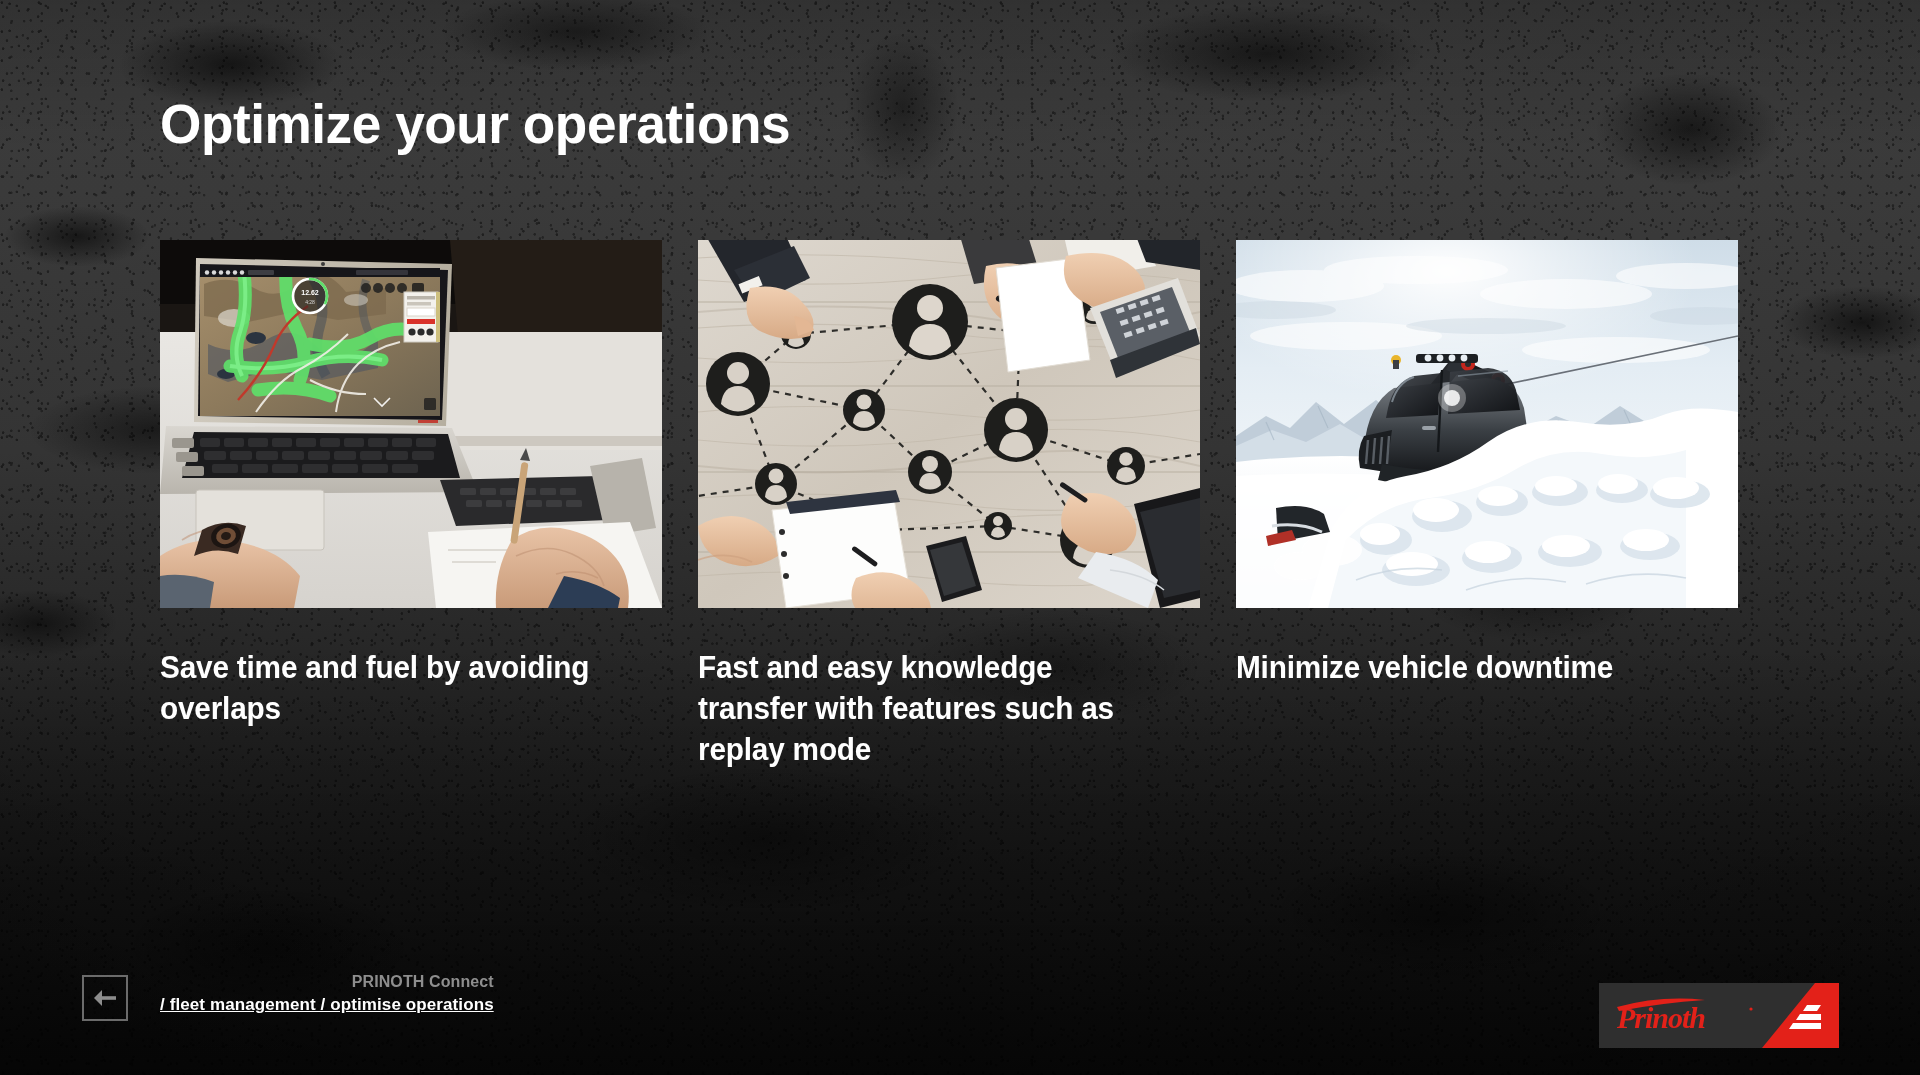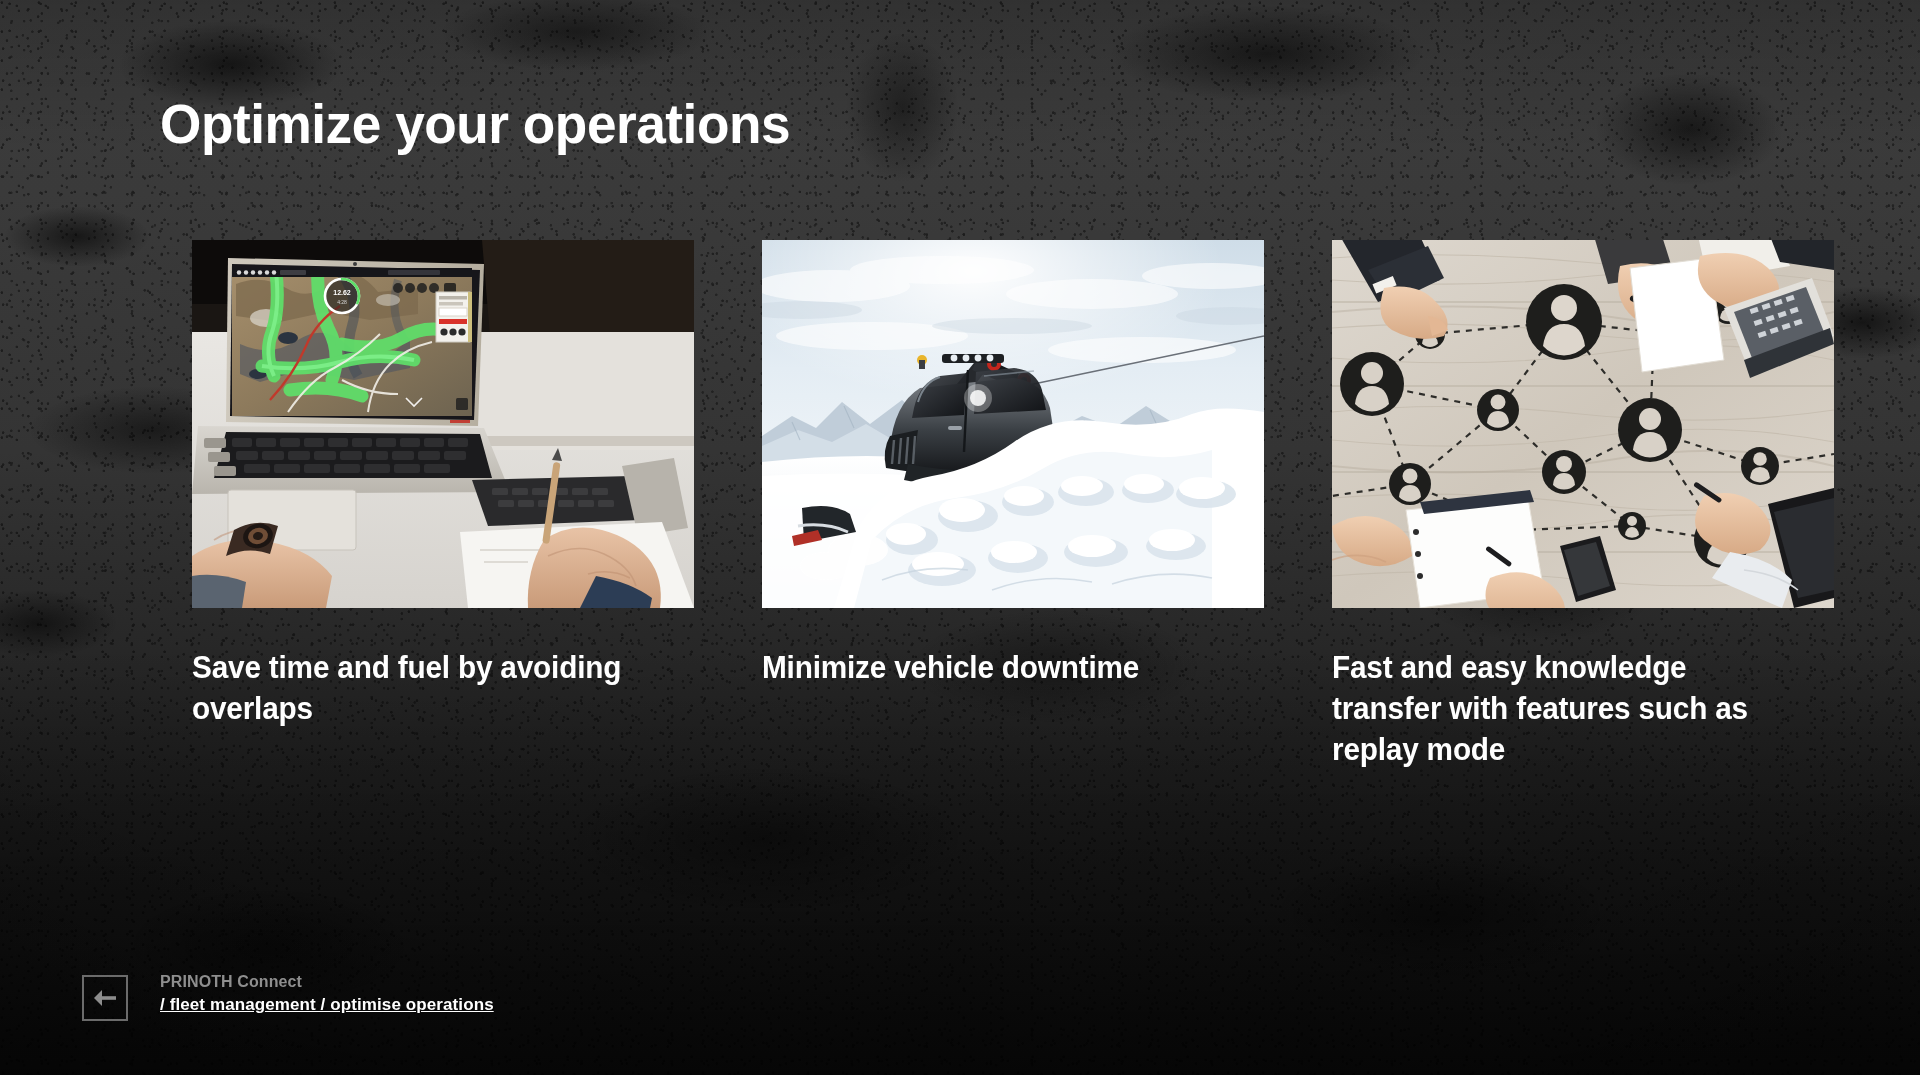--- a/index.html
+++ b/index.html
@@ -94,21 +94,21 @@
   }
 
   
   .cards {
     position:absolute;
     left:160px; top:240px;
     width:1600px;
     display:flex;
     gap:48px;
   }
-  .card { width:490px;margin-left:32px; }
+  .card { width:490px; }
 
   .card-media {
     width:502px; height:368px;
     overflow:hidden;
     position:relative;
     background:#111;
   }
   .card-media svg { display:block; width:100%; height:100%; }
 
   .card-caption {
@@ -136,20 +136,21 @@
     display:flex; align-items:center; justify-content:center;
     cursor:pointer;
     background:transparent;
   }
   #back-button svg { width:26px; height:20px; }
 
   #breadcrumb {
     position:absolute;
     left:160px; top:calc(100% - 105px);
     line-height:1.45;
+    text-align:right;
   }
   .bc-product {
     font-size:16px;
     font-weight:bold;
     color:#8e8e8e;
     letter-spacing:.1px;
   }
   .bc-path {
     font-size:17px;
     font-weight:bold;
@@ -388,180 +389,20 @@
           <path d="M0 336 q26 -4 54 6 l-4 26 H0 Z" fill="#5a6470"></path>
         </svg>
       </div>
       <div class="card-caption">Save time and fuel by avoiding overlaps</div>
     </div>
 
     <div class="card">
       <div class="card-media">
         <svg viewBox="0 0 502 368" preserveAspectRatio="xMidYMid slice">
           <defs>
-            <linearGradient id="c2skyG" x1="0" y1="0" x2="0" y2="1">
-              <stop offset="0" stop-color="#cfdde8"></stop>
-              <stop offset=".35" stop-color="#e4edf4"></stop>
-              <stop offset=".7" stop-color="#f2f6f9"></stop>
-              <stop offset="1" stop-color="#fbfcfd"></stop>
-            </linearGradient>
-            <radialGradient id="c2sunG" cx=".42" cy=".12" r=".5">
-              <stop offset="0" stop-color="#ffffff" stop-opacity=".98"></stop>
-              <stop offset=".45" stop-color="#ffffff" stop-opacity=".5"></stop>
-              <stop offset="1" stop-color="#ffffff" stop-opacity="0"></stop>
-            </radialGradient>
-            <linearGradient id="c2snowG" x1="0" y1="0" x2="0" y2="1">
-              <stop offset="0" stop-color="#ffffff"></stop>
-                <stop offset="1" stop-color="#dde6ee"></stop>
-            </linearGradient>
-            <linearGradient id="c2camG" x1="0" y1="0" x2="0" y2="1">
-              <stop offset="0" stop-color="#7e8389"></stop>
-                <stop offset=".55" stop-color="#3b4045"></stop>
-                <stop offset="1" stop-color="#17191c"></stop>
-            </linearGradient>
-            <linearGradient id="c2glassG" x1="0" y1="0" x2="1" y2="1">
-              <stop offset="0" stop-color="#3c4046" stop-opacity=".92"></stop>
-              <stop offset="1" stop-color="#0e1013" stop-opacity=".96"></stop>
-            </linearGradient>
-          </defs>
-
-          <rect x="0" y="0" width="502" height="368" fill="url(#c2skyG)"></rect>
-          <rect x="0" y="0" width="502" height="260" fill="url(#c2sunG)"></rect>
-
-          <g fill="#ffffff" opacity=".6">
-            <ellipse cx="70" cy="46" rx="78" ry="16"></ellipse>
-            <ellipse cx="180" cy="30" rx="92" ry="14"></ellipse>
-            <ellipse cx="330" cy="54" rx="86" ry="15"></ellipse>
-            <ellipse cx="450" cy="36" rx="70" ry="13"></ellipse>
-            <ellipse cx="110" cy="96" rx="96" ry="14"></ellipse>
-            <ellipse cx="380" cy="110" rx="94" ry="13"></ellipse>
-          </g>
-          <g fill="#c6d3de" opacity=".35">
-            <ellipse cx="40" cy="70" rx="60" ry="9"></ellipse>
-            <ellipse cx="250" cy="86" rx="80" ry="8"></ellipse>
-            <ellipse cx="470" cy="76" rx="56" ry="9"></ellipse>
-          </g>
-
-          <path d="M0 196 L30 176 L54 188 L80 162 L108 184 L140 160 L170 186 L200 170 L228 190 L258 172
-                   L290 192 L320 176 L352 188 L384 166 L416 186 L448 172 L480 190 L502 178 L502 226 L0 226 Z" fill="#b9c7d4" opacity=".85"></path>
-          <path d="M0 206 L36 190 L70 202 L104 184 L138 204 L176 188 L212 206 L248 192 L286 208
-                   L322 194 L360 208 L398 190 L436 206 L472 194 L502 206 L502 240 L0 240 Z" fill="#d3dee7"></path>
-
-          <g stroke="#9fb0bf" stroke-width="1.2" opacity=".55" fill="none">
-            <path d="M82 166 l10 22"></path>
-              <path d="M142 164 l12 24"></path>
-              <path d="M388 170 l10 22"></path>
-            <path d="M30 182 l8 18"></path>
-              <path d="M322 180 l9 18"></path>
-          </g>
-
-          <path d="M0 222 q120 -14 240 4 q140 22 262 -2 V368 H0 Z" fill="url(#c2snowG)"></path>
-          <path d="M0 236 q140 -8 268 10 q128 18 234 -4 V368 H0 Z" fill="#ffffff" opacity=".9"></path>
-
-          <path d="M262 146 L502 96" stroke="#6a7078" stroke-width="1.6" fill="none"></path>
-
-          <g>
-            <path d="M182 160 L216 118 L232 120 L198 164 Z" fill="#26292d"></path>
-            <path d="M216 118 L268 142 L264 152 L210 130 Z" fill="#2c3035"></path>
-            <path d="M226 122 L256 136" stroke="#15181b" stroke-width="5"></path>
-            <circle cx="232" cy="124" r="7" fill="#c4261d"></circle>
-            <circle cx="232" cy="124" r="3" fill="#2a2c2e"></circle>
-            <circle cx="262" cy="140" r="7" fill="#c4261d"></circle>
-            <circle cx="262" cy="140" r="3" fill="#2a2c2e"></circle>
-            <path d="M264 144 l14 6 -2 6 -14 -6 Z" fill="#4a4f55"></path>
-          </g>
-
-          <path d="M128 208 q4 -44 30 -60 l92 -10 q30 2 38 30 l6 40 q-16 18 -62 22 l-74 2 q-28 -4 -30 -24 Z" fill="url(#c2camG)"></path>
-
-          <path d="M152 168 q6 -26 26 -32 l28 -3 -4 42 -52 3 Z" fill="url(#c2glassG)"></path>
-          <path d="M214 132 l38 -4 q22 2 28 22 l4 20 -72 4 Z" fill="url(#c2glassG)"></path>
-          <path d="M156 162 q6 -20 22 -25" stroke="#99a4ae" stroke-width="2" fill="none" opacity=".7"></path>
-          <path d="M222 136 l50 -5" stroke="#8e99a3" stroke-width="1.6" fill="none" opacity=".6"></path>
-
-          <path d="M206 130 L202 212" stroke="#14171a" stroke-width="2.4" fill="none"></path>
-          <rect x="186" y="186" width="14" height="4" rx="2" fill="#9aa1a8"></rect>
-
-          <rect x="180" y="114" width="62" height="9" rx="3" fill="#1d2023"></rect>
-          <g fill="#e8eef3">
-              <circle cx="192" cy="118" r="3.4"></circle>
-              <circle cx="204" cy="118" r="3.4"></circle>
-            <circle cx="216" cy="118" r="3.4"></circle>
-              <circle cx="228" cy="118" r="3.4"></circle>
-            </g>
-
-          <circle cx="160" cy="120" r="5" fill="#e9b52c"></circle>
-          <rect x="157" y="120" width="6" height="9" fill="#3b3e42"></rect>
-
-          <circle cx="216" cy="158" r="8" fill="#ffffff" opacity=".85"></circle>
-          <circle cx="216" cy="158" r="14" fill="#ffffff" opacity=".3"></circle>
-
-          <path d="M128 196 q-8 14 -4 32 l26 4 6 -42 Z" fill="#1b1e21"></path>
-          <g stroke="#585e64" stroke-width="2.4">
-            <path d="M132 200 l-2 24"></path>
-              <path d="M139 198 l-2 26"></path>
-            <path d="M146 197 l-2 27"></path>
-              <path d="M153 196 l-2 28"></path>
-          </g>
-
-          <path d="M146 224 q60 12 124 4 l4 16 q-70 10 -132 -4 Z" fill="#202427"></path>
-          <rect x="258" y="222" width="28" height="12" rx="3" fill="#2b2f33"></rect>
-
-          <path d="M366 190 q22 -6 32 10 l-4 20 -30 2 Z" fill="#2a2e32"></path>
-
-          <path d="M96 288 q26 -44 74 -52 q46 -8 82 -34 q40 -28 90 -20 q50 8 88 -8 q26 -10 72 -2 V368 H72 Z" fill="#ffffff"></path>
-          <path d="M110 300 q34 -36 84 -42 q48 -6 88 -30 q38 -22 84 -14 q44 8 84 -4 V368 H92 Z" fill="#f4f8fb"></path>
-
-          <g fill="#dbe5ed" opacity=".9">
-            <ellipse cx="150" cy="300" rx="26" ry="15"></ellipse>
-              <ellipse cx="206" cy="276" rx="30" ry="16"></ellipse>
-            <ellipse cx="266" cy="262" rx="26" ry="14"></ellipse>
-              <ellipse cx="324" cy="252" rx="28" ry="14"></ellipse>
-            <ellipse cx="386" cy="250" rx="26" ry="13"></ellipse>
-              <ellipse cx="444" cy="254" rx="30" ry="14"></ellipse>
-            <ellipse cx="180" cy="330" rx="34" ry="16"></ellipse>
-              <ellipse cx="256" cy="318" rx="30" ry="15"></ellipse>
-            <ellipse cx="334" cy="312" rx="32" ry="15"></ellipse>
-              <ellipse cx="414" cy="306" rx="30" ry="14"></ellipse>
-          </g>
-          <g fill="#ffffff">
-            <ellipse cx="144" cy="294" rx="20" ry="11"></ellipse>
-              <ellipse cx="200" cy="270" rx="23" ry="12"></ellipse>
-            <ellipse cx="262" cy="256" rx="20" ry="10"></ellipse>
-              <ellipse cx="320" cy="246" rx="21" ry="10"></ellipse>
-            <ellipse cx="382" cy="244" rx="20" ry="10"></ellipse>
-              <ellipse cx="440" cy="248" rx="23" ry="11"></ellipse>
-            <ellipse cx="176" cy="324" rx="26" ry="12"></ellipse>
-              <ellipse cx="252" cy="312" rx="23" ry="11"></ellipse>
-            <ellipse cx="330" cy="306" rx="24" ry="11"></ellipse>
-              <ellipse cx="410" cy="300" rx="23" ry="11"></ellipse>
-          </g>
-
-          <g stroke="#c6d3de" stroke-width="1.6" fill="none" opacity=".7">
-            <path d="M120 340 q40 -16 86 -10"></path>
-              <path d="M230 350 q50 -18 100 -8"></path>
-            <path d="M350 344 q50 -16 100 -6"></path>
-          </g>
-
-          <path d="M40 268 q30 -6 48 6 l6 18 -52 10 Z" fill="#22262a"></path>
-          <path d="M36 286 q28 -4 50 6" stroke="#d8dde2" stroke-width="3" fill="none"></path>
-          <path d="M30 296 l26 -6 4 10 -28 6 Z" fill="#b03027"></path>
-
-          <g fill="#ffffff" opacity=".95">
-            <ellipse cx="96" cy="310" rx="30" ry="16"></ellipse>
-              <ellipse cx="64" cy="326" rx="26" ry="14"></ellipse>
-          </g>
-        </svg>
-      </div>
-      <div class="card-caption">Minimize vehicle downtime</div>
-    </div>
-
-    <div class="card">
-      <div class="card-media">
-        <svg viewBox="0 0 502 368" preserveAspectRatio="xMidYMid slice">
-          <defs>
             <linearGradient id="c3woodG" x1="0" y1="0" x2="1" y2="1">
               <stop offset="0" stop-color="#ded8cf"></stop>
                 <stop offset=".5" stop-color="#cfc7bb"></stop>
                 <stop offset="1" stop-color="#ddd6cc"></stop>
             </linearGradient>
             <linearGradient id="c3skinG" x1="0" y1="0" x2="0" y2="1">
               <stop offset="0" stop-color="#f0cfb2"></stop>
                 <stop offset="1" stop-color="#d7aa86"></stop>
             </linearGradient>
           </defs>
@@ -740,32 +581,210 @@
           <path d="M442 272 L502 258 L502 350 L466 358 Z" fill="#2a2c30"></path>
           <path d="M372 256 q36 -10 58 14 18 22 -2 40 -30 12 -56 -10 -18 -16 0 -44 Z" fill="url(#c3skinG)"></path>
           <rect x="360" y="250" width="32" height="5" rx="2.5" transform="rotate(34 376 252)" fill="#1d1d1f"></rect>
           <path d="M398 312 q40 6 62 28 l-10 28 -70 -30 Z" fill="#e9ecef"></path>
           <path d="M412 330 q34 4 54 20" stroke="#d4d8dc" stroke-width="1.6" fill="none"></path>
         </svg>
       </div>
       <div class="card-caption">Fast and easy knowledge transfer with features such as replay mode</div>
     </div>
 
+    <div class="card">
+      <div class="card-media">
+        <svg viewBox="0 0 502 368" preserveAspectRatio="xMidYMid slice">
+          <defs>
+            <linearGradient id="c2skyG" x1="0" y1="0" x2="0" y2="1">
+              <stop offset="0" stop-color="#cfdde8"></stop>
+              <stop offset=".35" stop-color="#e4edf4"></stop>
+              <stop offset=".7" stop-color="#f2f6f9"></stop>
+              <stop offset="1" stop-color="#fbfcfd"></stop>
+            </linearGradient>
+            <radialGradient id="c2sunG" cx=".42" cy=".12" r=".5">
+              <stop offset="0" stop-color="#ffffff" stop-opacity=".98"></stop>
+              <stop offset=".45" stop-color="#ffffff" stop-opacity=".5"></stop>
+              <stop offset="1" stop-color="#ffffff" stop-opacity="0"></stop>
+            </radialGradient>
+            <linearGradient id="c2snowG" x1="0" y1="0" x2="0" y2="1">
+              <stop offset="0" stop-color="#ffffff"></stop>
+                <stop offset="1" stop-color="#dde6ee"></stop>
+            </linearGradient>
+            <linearGradient id="c2camG" x1="0" y1="0" x2="0" y2="1">
+              <stop offset="0" stop-color="#7e8389"></stop>
+                <stop offset=".55" stop-color="#3b4045"></stop>
+                <stop offset="1" stop-color="#17191c"></stop>
+            </linearGradient>
+            <linearGradient id="c2glassG" x1="0" y1="0" x2="1" y2="1">
+              <stop offset="0" stop-color="#3c4046" stop-opacity=".92"></stop>
+              <stop offset="1" stop-color="#0e1013" stop-opacity=".96"></stop>
+            </linearGradient>
+          </defs>
+
+          <rect x="0" y="0" width="502" height="368" fill="url(#c2skyG)"></rect>
+          <rect x="0" y="0" width="502" height="260" fill="url(#c2sunG)"></rect>
+
+          <g fill="#ffffff" opacity=".6">
+            <ellipse cx="70" cy="46" rx="78" ry="16"></ellipse>
+            <ellipse cx="180" cy="30" rx="92" ry="14"></ellipse>
+            <ellipse cx="330" cy="54" rx="86" ry="15"></ellipse>
+            <ellipse cx="450" cy="36" rx="70" ry="13"></ellipse>
+            <ellipse cx="110" cy="96" rx="96" ry="14"></ellipse>
+            <ellipse cx="380" cy="110" rx="94" ry="13"></ellipse>
+          </g>
+          <g fill="#c6d3de" opacity=".35">
+            <ellipse cx="40" cy="70" rx="60" ry="9"></ellipse>
+            <ellipse cx="250" cy="86" rx="80" ry="8"></ellipse>
+            <ellipse cx="470" cy="76" rx="56" ry="9"></ellipse>
+          </g>
+
+          <path d="M0 196 L30 176 L54 188 L80 162 L108 184 L140 160 L170 186 L200 170 L228 190 L258 172
+                   L290 192 L320 176 L352 188 L384 166 L416 186 L448 172 L480 190 L502 178 L502 226 L0 226 Z" fill="#b9c7d4" opacity=".85"></path>
+          <path d="M0 206 L36 190 L70 202 L104 184 L138 204 L176 188 L212 206 L248 192 L286 208
+                   L322 194 L360 208 L398 190 L436 206 L472 194 L502 206 L502 240 L0 240 Z" fill="#d3dee7"></path>
+
+          <g stroke="#9fb0bf" stroke-width="1.2" opacity=".55" fill="none">
+            <path d="M82 166 l10 22"></path>
+              <path d="M142 164 l12 24"></path>
+              <path d="M388 170 l10 22"></path>
+            <path d="M30 182 l8 18"></path>
+              <path d="M322 180 l9 18"></path>
+          </g>
+
+          <path d="M0 222 q120 -14 240 4 q140 22 262 -2 V368 H0 Z" fill="url(#c2snowG)"></path>
+          <path d="M0 236 q140 -8 268 10 q128 18 234 -4 V368 H0 Z" fill="#ffffff" opacity=".9"></path>
+
+          <path d="M262 146 L502 96" stroke="#6a7078" stroke-width="1.6" fill="none"></path>
+
+          <g>
+            <path d="M182 160 L216 118 L232 120 L198 164 Z" fill="#26292d"></path>
+            <path d="M216 118 L268 142 L264 152 L210 130 Z" fill="#2c3035"></path>
+            <path d="M226 122 L256 136" stroke="#15181b" stroke-width="5"></path>
+            <circle cx="232" cy="124" r="7" fill="#c4261d"></circle>
+            <circle cx="232" cy="124" r="3" fill="#2a2c2e"></circle>
+            <circle cx="262" cy="140" r="7" fill="#c4261d"></circle>
+            <circle cx="262" cy="140" r="3" fill="#2a2c2e"></circle>
+            <path d="M264 144 l14 6 -2 6 -14 -6 Z" fill="#4a4f55"></path>
+          </g>
+
+          <path d="M128 208 q4 -44 30 -60 l92 -10 q30 2 38 30 l6 40 q-16 18 -62 22 l-74 2 q-28 -4 -30 -24 Z" fill="url(#c2camG)"></path>
+
+          <path d="M152 168 q6 -26 26 -32 l28 -3 -4 42 -52 3 Z" fill="url(#c2glassG)"></path>
+          <path d="M214 132 l38 -4 q22 2 28 22 l4 20 -72 4 Z" fill="url(#c2glassG)"></path>
+          <path d="M156 162 q6 -20 22 -25" stroke="#99a4ae" stroke-width="2" fill="none" opacity=".7"></path>
+          <path d="M222 136 l50 -5" stroke="#8e99a3" stroke-width="1.6" fill="none" opacity=".6"></path>
+
+          <path d="M206 130 L202 212" stroke="#14171a" stroke-width="2.4" fill="none"></path>
+          <rect x="186" y="186" width="14" height="4" rx="2" fill="#9aa1a8"></rect>
+
+          <rect x="180" y="114" width="62" height="9" rx="3" fill="#1d2023"></rect>
+          <g fill="#e8eef3">
+              <circle cx="192" cy="118" r="3.4"></circle>
+              <circle cx="204" cy="118" r="3.4"></circle>
+            <circle cx="216" cy="118" r="3.4"></circle>
+              <circle cx="228" cy="118" r="3.4"></circle>
+            </g>
+
+          <circle cx="160" cy="120" r="5" fill="#e9b52c"></circle>
+          <rect x="157" y="120" width="6" height="9" fill="#3b3e42"></rect>
+
+          <circle cx="216" cy="158" r="8" fill="#ffffff" opacity=".85"></circle>
+          <circle cx="216" cy="158" r="14" fill="#ffffff" opacity=".3"></circle>
+
+          <path d="M128 196 q-8 14 -4 32 l26 4 6 -42 Z" fill="#1b1e21"></path>
+          <g stroke="#585e64" stroke-width="2.4">
+            <path d="M132 200 l-2 24"></path>
+              <path d="M139 198 l-2 26"></path>
+            <path d="M146 197 l-2 27"></path>
+              <path d="M153 196 l-2 28"></path>
+          </g>
+
+          <path d="M146 224 q60 12 124 4 l4 16 q-70 10 -132 -4 Z" fill="#202427"></path>
+          <rect x="258" y="222" width="28" height="12" rx="3" fill="#2b2f33"></rect>
+
+          <path d="M366 190 q22 -6 32 10 l-4 20 -30 2 Z" fill="#2a2e32"></path>
+
+          <path d="M96 288 q26 -44 74 -52 q46 -8 82 -34 q40 -28 90 -20 q50 8 88 -8 q26 -10 72 -2 V368 H72 Z" fill="#ffffff"></path>
+          <path d="M110 300 q34 -36 84 -42 q48 -6 88 -30 q38 -22 84 -14 q44 8 84 -4 V368 H92 Z" fill="#f4f8fb"></path>
+
+          <g fill="#dbe5ed" opacity=".9">
+            <ellipse cx="150" cy="300" rx="26" ry="15"></ellipse>
+              <ellipse cx="206" cy="276" rx="30" ry="16"></ellipse>
+            <ellipse cx="266" cy="262" rx="26" ry="14"></ellipse>
+              <ellipse cx="324" cy="252" rx="28" ry="14"></ellipse>
+            <ellipse cx="386" cy="250" rx="26" ry="13"></ellipse>
+              <ellipse cx="444" cy="254" rx="30" ry="14"></ellipse>
+            <ellipse cx="180" cy="330" rx="34" ry="16"></ellipse>
+              <ellipse cx="256" cy="318" rx="30" ry="15"></ellipse>
+            <ellipse cx="334" cy="312" rx="32" ry="15"></ellipse>
+              <ellipse cx="414" cy="306" rx="30" ry="14"></ellipse>
+          </g>
+          <g fill="#ffffff">
+            <ellipse cx="144" cy="294" rx="20" ry="11"></ellipse>
+              <ellipse cx="200" cy="270" rx="23" ry="12"></ellipse>
+            <ellipse cx="262" cy="256" rx="20" ry="10"></ellipse>
+              <ellipse cx="320" cy="246" rx="21" ry="10"></ellipse>
+            <ellipse cx="382" cy="244" rx="20" ry="10"></ellipse>
+              <ellipse cx="440" cy="248" rx="23" ry="11"></ellipse>
+            <ellipse cx="176" cy="324" rx="26" ry="12"></ellipse>
+              <ellipse cx="252" cy="312" rx="23" ry="11"></ellipse>
+            <ellipse cx="330" cy="306" rx="24" ry="11"></ellipse>
+              <ellipse cx="410" cy="300" rx="23" ry="11"></ellipse>
+          </g>
+
+          <g stroke="#c6d3de" stroke-width="1.6" fill="none" opacity=".7">
+            <path d="M120 340 q40 -16 86 -10"></path>
+              <path d="M230 350 q50 -18 100 -8"></path>
+            <path d="M350 344 q50 -16 100 -6"></path>
+          </g>
+
+          <path d="M40 268 q30 -6 48 6 l6 18 -52 10 Z" fill="#22262a"></path>
+          <path d="M36 286 q28 -4 50 6" stroke="#d8dde2" stroke-width="3" fill="none"></path>
+          <path d="M30 296 l26 -6 4 10 -28 6 Z" fill="#b03027"></path>
+
+          <g fill="#ffffff" opacity=".95">
+            <ellipse cx="96" cy="310" rx="30" ry="16"></ellipse>
+              <ellipse cx="64" cy="326" rx="26" ry="14"></ellipse>
+          </g>
+        </svg>
+      </div>
+      <div class="card-caption">Minimize vehicle downtime</div>
+    </div>
+
   </div>
 
   <div id="footer">
 
     <div id="back-button">
       <svg viewBox="0 0 26 20">
         <path d="M24 10 H7" stroke="#8d8d8d" stroke-width="3.6" fill="none"></path>
         <path d="M10 2 L2 10 L10 18 Z" fill="#8d8d8d"></path>
       </svg>
     </div>
 
     <div id="breadcrumb">
       <div class="bc-product">PRINOTH Connect</div>
       <div class="bc-path">/ fleet management / optimise operations</div>
     </div>
 
+    <div id="logo">
+      <svg viewBox="0 0 240 65">
+        <rect x="0" y="0" width="240" height="65" fill="#2f2f2f"></rect>
+
+        <path d="M163 65 L216 0 L240 0 L240 65 Z" fill="#E32119"></path>
+
+        <g fill="#ffffff">
+          <path d="M208 22 L222 22 L218 28 L204 28 Z"></path>
+          <path d="M201 31 L222 31 L222 37 L197 37 Z"></path>
+          <path d="M194 40 L222 40 L222 46 L190 46 Z"></path>
+        </g>
+
+        <path d="M18 24 q44 -12 88 -7 q-44 3 -86 11 Z" fill="#E32119"></path>
+
+        <text x="18" y="45" font-family="Liberation Serif, serif" font-size="30" font-style="italic" font-weight="bold" fill="#E32119" letter-spacing="-1">Prinoth</text>
+        <circle cx="152" cy="26" r="1.6" fill="#E32119"></circle>
+      </svg>
+    </div>
 
   </div>
 
 </div>
 
 </body></html>

